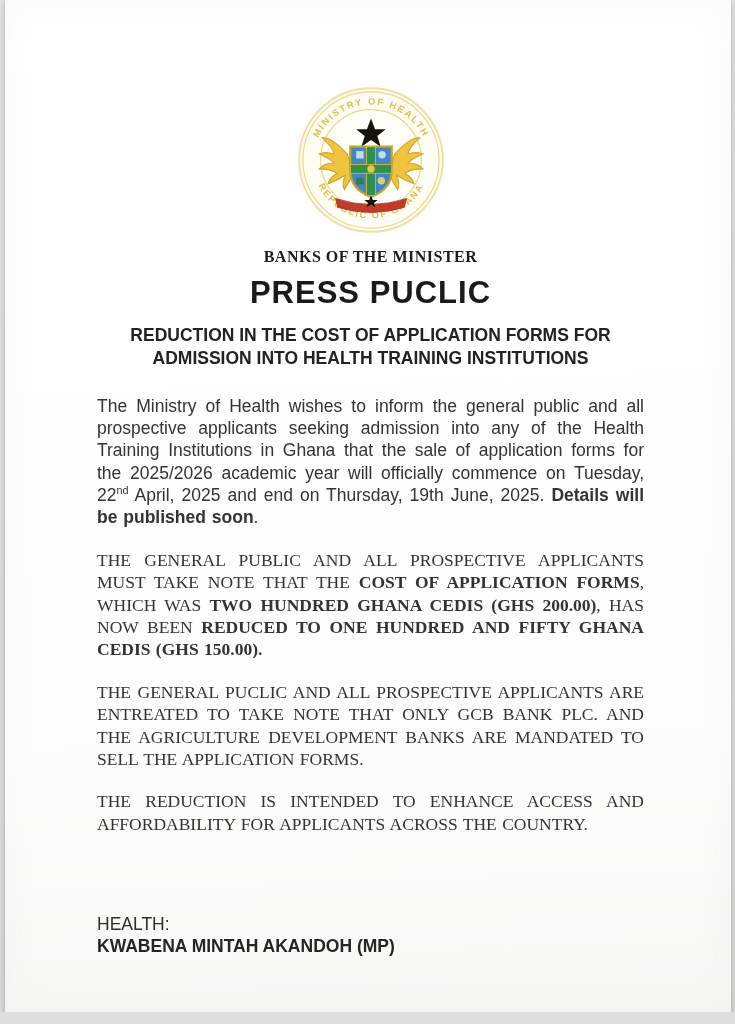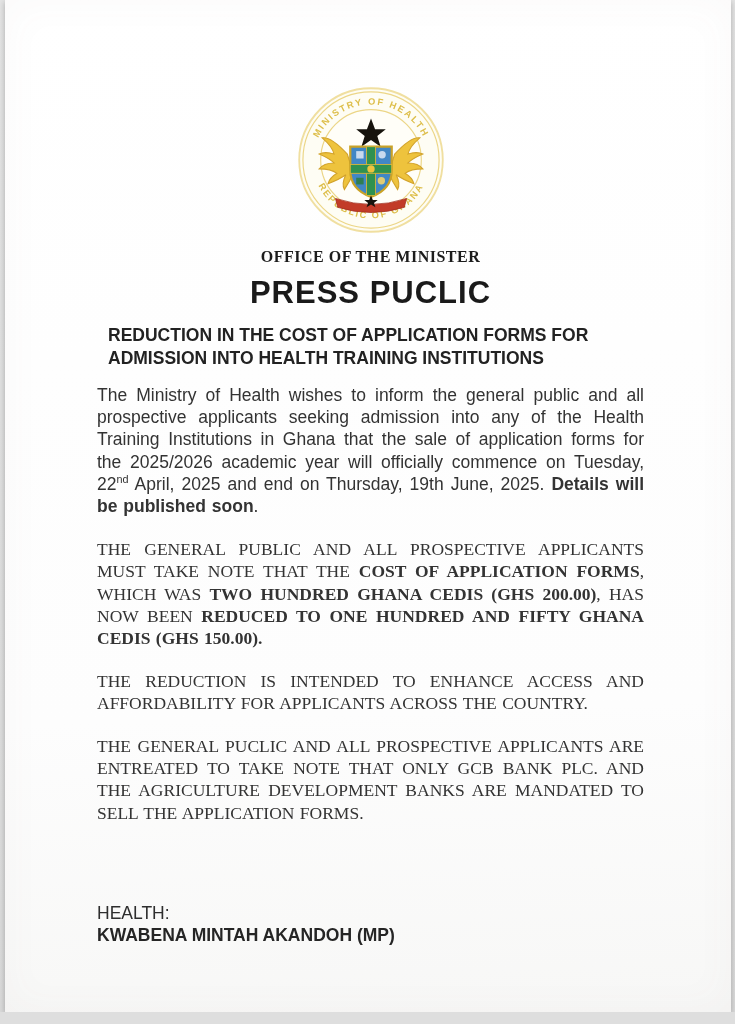--- a/index.html
+++ b/index.html
@@ -51,28 +51,28 @@
     margin-top: 9px;
     text-align: center;
     font-weight: bold;
     font-size: 31px;
     letter-spacing: 1px;
     color: #1a1a1a;
   }
   .subject {
     margin: 13px auto 0 auto;
     max-width: 525px;
-    text-align: left;
+    text-align: center;
     font-weight: bold;
     font-size: 17.5px;
     line-height: 1.33;
     color: #222222;
   }
   .para {
-    margin-top: 13px;
+    margin-top: 24px;
     text-align: justify;
     font-size: 17.5px;
     line-height: 1.28;
     color: #333333;
     word-spacing: 1px;
   }
   .para.upper { margin-top: 20px; font-family: Liberation Serif, serif; }
   .para sup { font-size: 0.62em; line-height: 0; }
   .signature {
     margin-top: 78px;
@@ -133,33 +133,33 @@
           <circle cx="115" cy="93" r="5" fill="#dfe9f5" opacity="0.85"></circle>
           <rect x="80" y="124" width="10" height="9" fill="#2e7d46" opacity="0.9"></rect>
           <circle cx="114" cy="128" r="5" fill="#f2d36b" opacity="0.9"></circle>
 
           <path d="M52 152 Q100 168 148 152 L145 164 Q100 178 55 164 Z" fill="#c23b28" stroke="#9f2c1d" stroke-width="1"></path>
           <path d="M100 148 L102.5 154 L109 154 L104 158 L106 164 L100 160 L94 164 L96 158 L91 154 L97.5 154 Z" fill="#16130d"></path>
         </g>
       </svg>
     </div>
 
-    <div class="office-line">OFFICE OF THE MINISTER</div>
+    <div class="office-line">BANKS OF THE MINISTER</div>
 
     <div class="press-title">PRESS PUCLIC</div>
 
     <div class="subject">REDUCTION IN THE COST OF APPLICATION FORMS FOR ADMISSION INTO HEALTH TRAINING INSTITUTIONS</div>
 
     <p class="para"><span>The Ministry of Health wishes to inform the general public and all prospective applicants seeking admission into any of the Health Training Institutions in Ghana that the sale of application forms for the 2025/2026 academic year will officially commence on Tuesday, 22</span><sup>nd</sup><span> April, 2025 and end on Thursday, 19th June, 2025. </span><span style="font-weight: bold;">Details will be published soon</span><span>.</span></p>
 
     <p class="para upper"><span>THE GENERAL PUBLIC AND ALL PROSPECTIVE APPLICANTS MUST TAKE NOTE THAT THE </span><span style="font-weight: bold;">COST OF APPLICATION FORMS</span><span>, WHICH WAS </span><span style="font-weight: bold;">TWO HUNDRED GHANA CEDIS (GHS 200.00)</span><span>, HAS NOW BEEN </span><span style="font-weight: bold;">REDUCED TO ONE HUNDRED AND FIFTY GHANA CEDIS (GHS 150.00).</span></p>
 
+    <p class="para upper"><span>THE GENERAL PUCLIC AND ALL PROSPECTIVE APPLICANTS ARE ENTREATED TO TAKE NOTE THAT ONLY GCB BANK PLC. AND THE AGRICULTURE DEVELOPMENT BANKS ARE MANDATED TO SELL THE APPLICATION FORMS.</span></p>
+
     <p class="para upper"><span>THE REDUCTION IS INTENDED TO ENHANCE ACCESS AND AFFORDABILITY FOR APPLICANTS ACROSS THE COUNTRY.</span></p>
-
-    <p class="para upper"><span>THE GENERAL PUCLIC AND ALL PROSPECTIVE APPLICANTS ARE ENTREATED TO TAKE NOTE THAT ONLY GCB BANK PLC. AND THE AGRICULTURE DEVELOPMENT BANKS ARE MANDATED TO SELL THE APPLICATION FORMS.</span></p>
 
     <div class="signature">
       <div class="sig-signed">HEALTH:</div>
       <div class="sig-name">KWABENA MINTAH AKANDOH (MP)</div>
     </div>
 
   </div>
   <div class="edge-shade-bottom"></div>
 </div>
 

